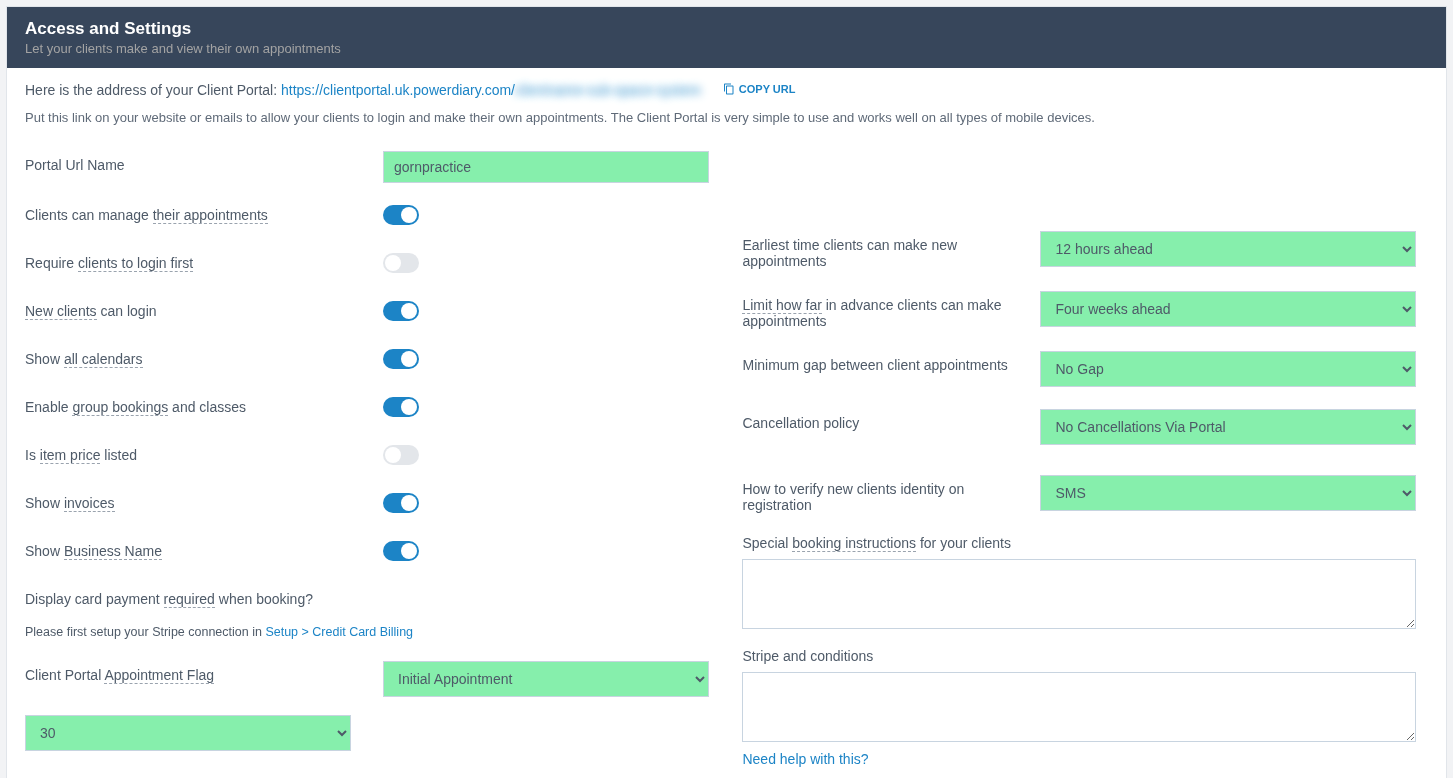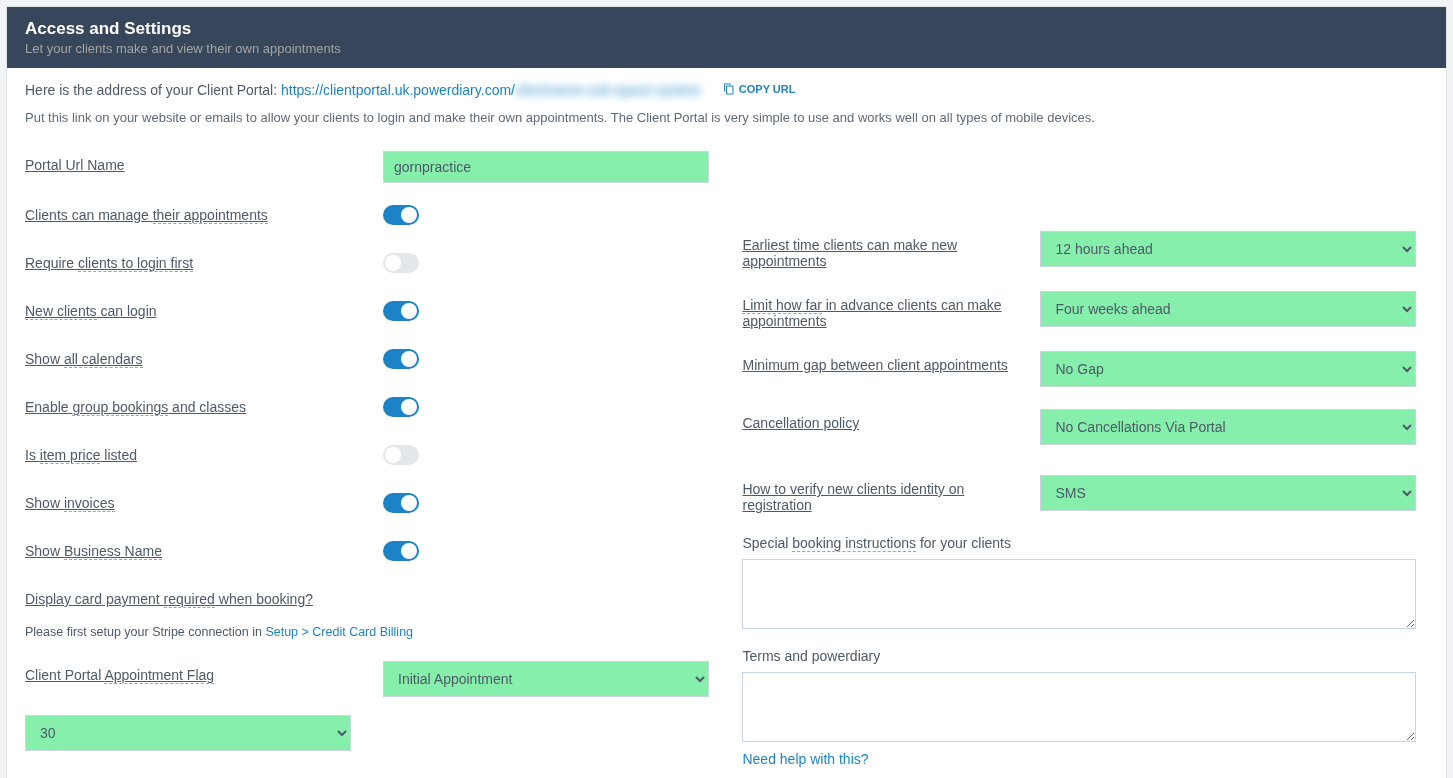--- a/index.html
+++ b/index.html
@@ -76,21 +76,20 @@
     margin-bottom: 18px;
     min-height: 30px;
   }
   .form-row.tall { margin-bottom: 22px; }
   .form-label {
     width: 358px;
     flex-shrink: 0;
     padding-top: 6px;
     font-size: 14px;
     color: #4e5a68;
-    text-decoration: underline;
   }
   .col-right .form-label {
     width: 298px;
     padding-right: 8px;
   }
   .dotted {
     border-bottom: 1px dashed #9aa3ae;
     padding-bottom: 0;
   }
   .form-control {
@@ -354,21 +353,21 @@
         </div>
 
         <div class="textarea-wrap">
           <div class="label-block">
             <span>Special </span><span class="dotted">booking instructions</span><span> for your clients</span>
           </div>
           <textarea class="textarea-input" style=""></textarea>
         </div>
 
         <div class="textarea-wrap" style="margin-bottom:6px;">
-          <div class="label-block">Terms and powerdiary</div>
+          <div class="label-block">Stripe and conditions</div>
           <textarea class="textarea-input" style=""></textarea>
         </div>
 
         <a href="#" class="help-link">Need help with this?</a>
 
       </div>
     </div>
 
   </div>
 </div>

